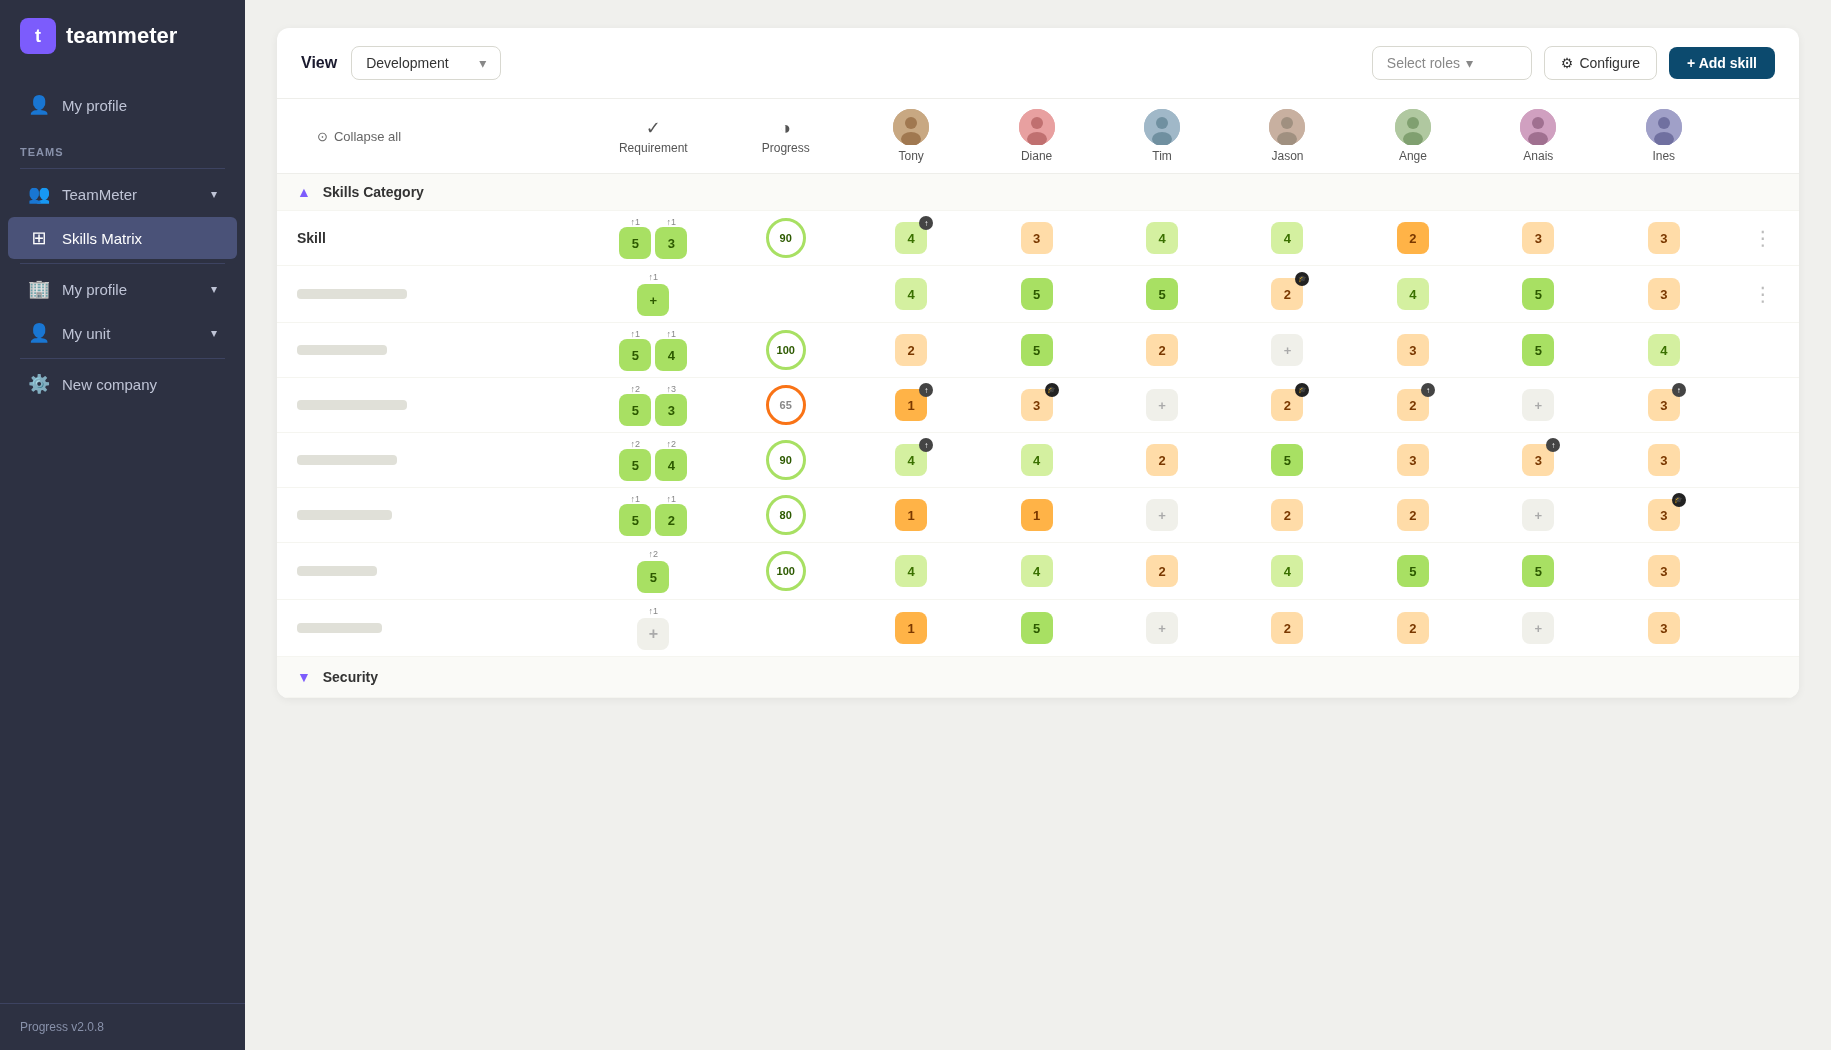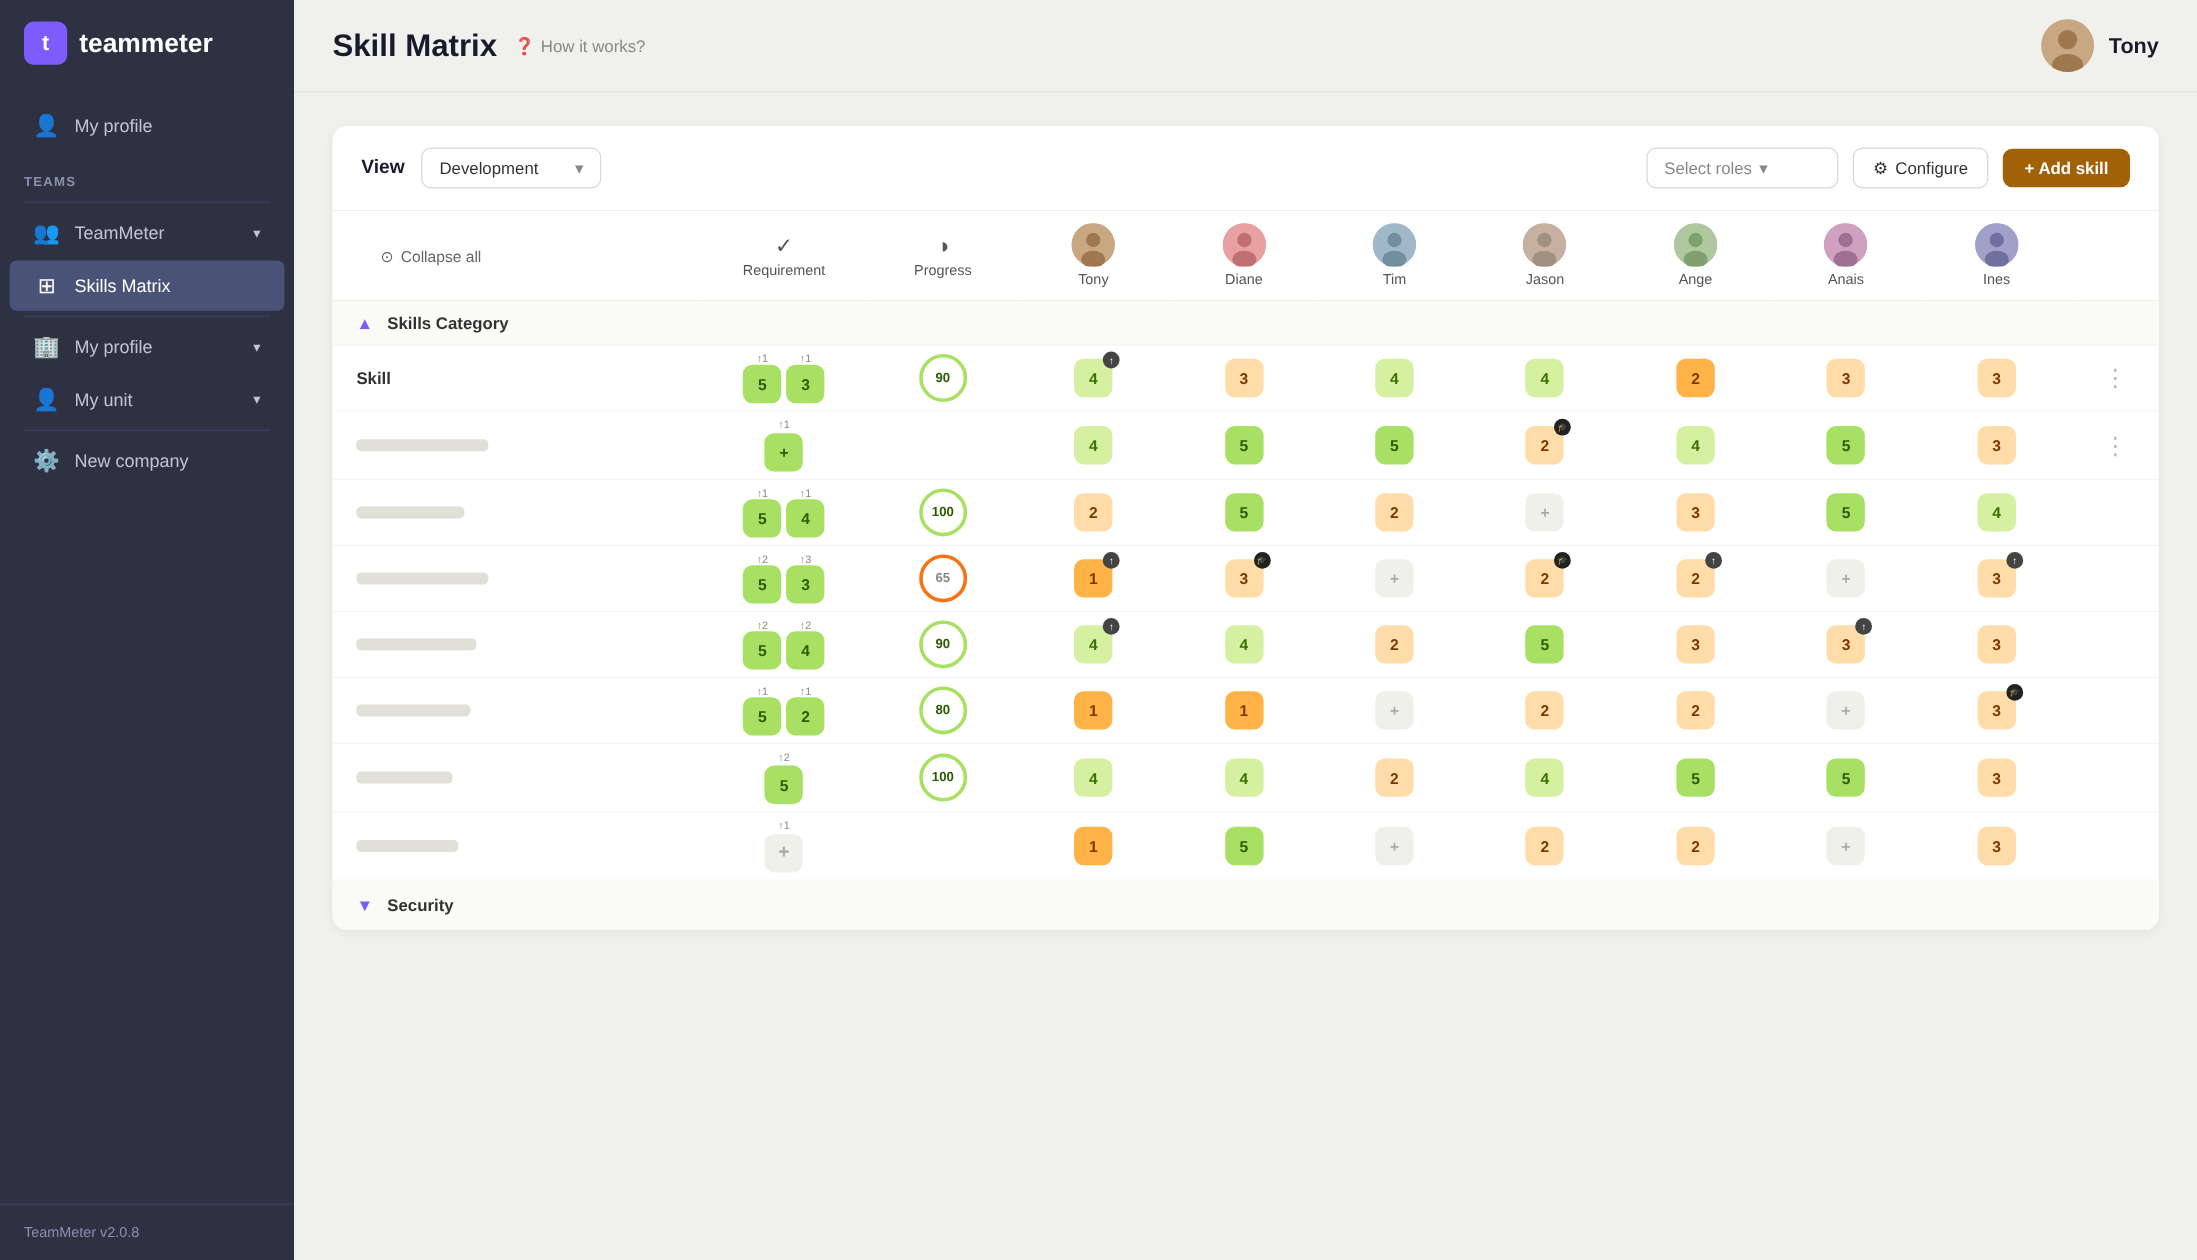--- a/index.html
+++ b/index.html
@@ -144,21 +144,21 @@
       background: #fff;
       color: #333;
       font-weight: 500;
     }
     .add-skill-btn {
       display: flex; align-items: center; gap: 6px;
       border-radius: 8px;
       padding: 8px 18px;
       font-size: 14px;
       cursor: pointer;
-      background: #a16207;
+      background: #0c4a6e;
       color: #fff;
       font-weight: 600;
       border: none;
     }
 
     
     .matrix-table-wrap { overflow-x: auto; }
     .matrix-table { width: 100%; border-collapse: collapse; }
 
     .matrix-table th {
@@ -269,45 +269,26 @@
 
     <hr class="divider-line">
 
     <div class="nav-item">
       <span class="nav-icon">⚙️</span>
       <span>New company</span>
     </div>
   </div>
 
   <div class="sidebar-footer">
-    <span>TeamMeter v2.0.8</span>
+    <span>Progress v2.0.8</span>
   </div>
 </div>
 
 <div class="main">
 
-  <div class="header">
-    <div class="header-left">
-      <span class="page-title">Skill Matrix</span>
-      <div class="how-it-works">
-        <span>❓</span>
-        <span>How it works?</span>
-      </div>
-    </div>
-    <div class="header-right">
-      <div class="user-avatar">
-        <svg width="44" height="44" viewBox="0 0 44 44" xmlns="http://www.w3.org/2000/svg">
-          <circle cx="22" cy="22" r="22" fill="#c8a882"></circle>
-          <circle cx="22" cy="17" r="8" fill="#a07850"></circle>
-          <ellipse cx="22" cy="38" rx="13" ry="9" fill="#a07850"></ellipse>
-        </svg>
-      </div>
-      <span class="user-name">Tony</span>
-    </div>
-  </div>
 
   <div class="content">
     <div class="matrix-card">
 
       <div class="matrix-toolbar">
         <span class="view-label">View</span>
         <div class="dropdown-select">
           <span>Development</span>
           <span class="chev">▾</span>
         </div>

